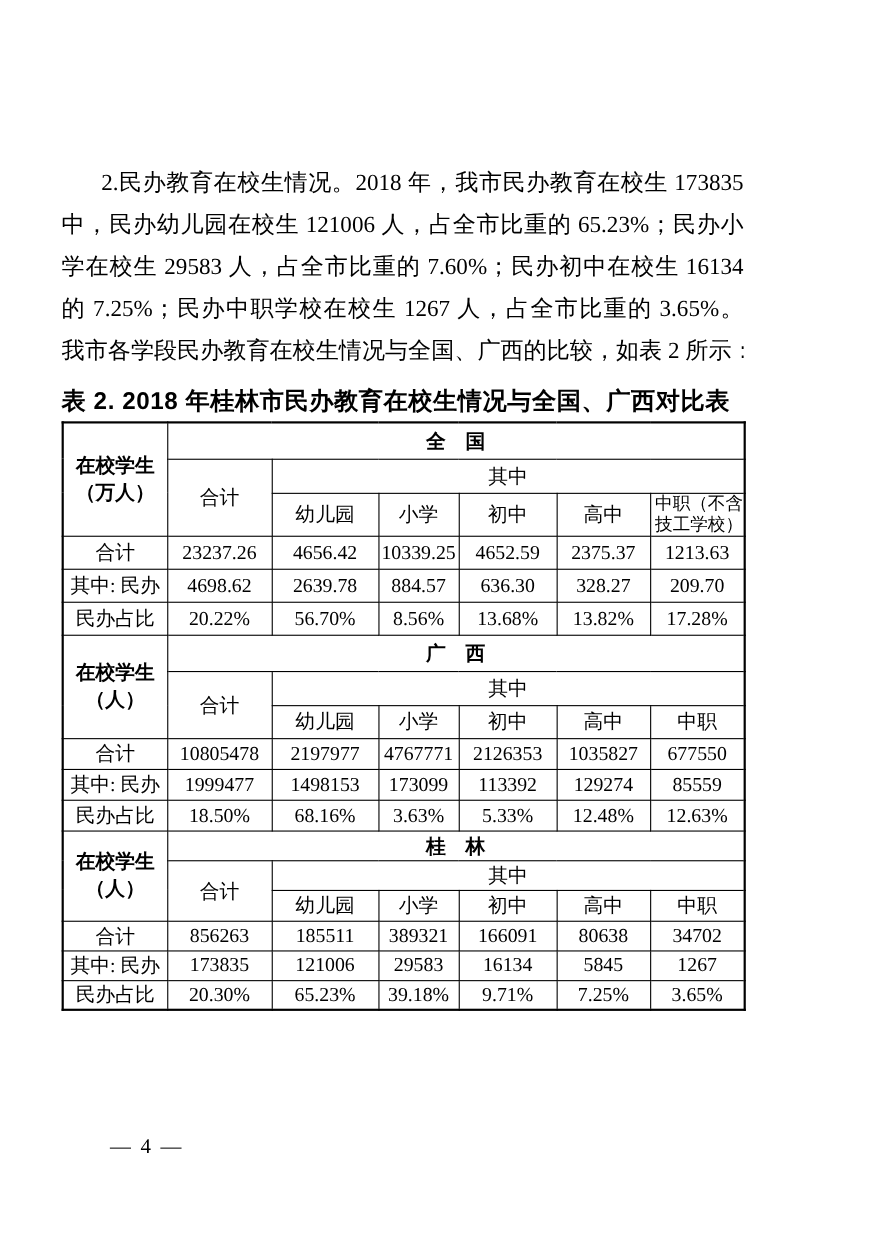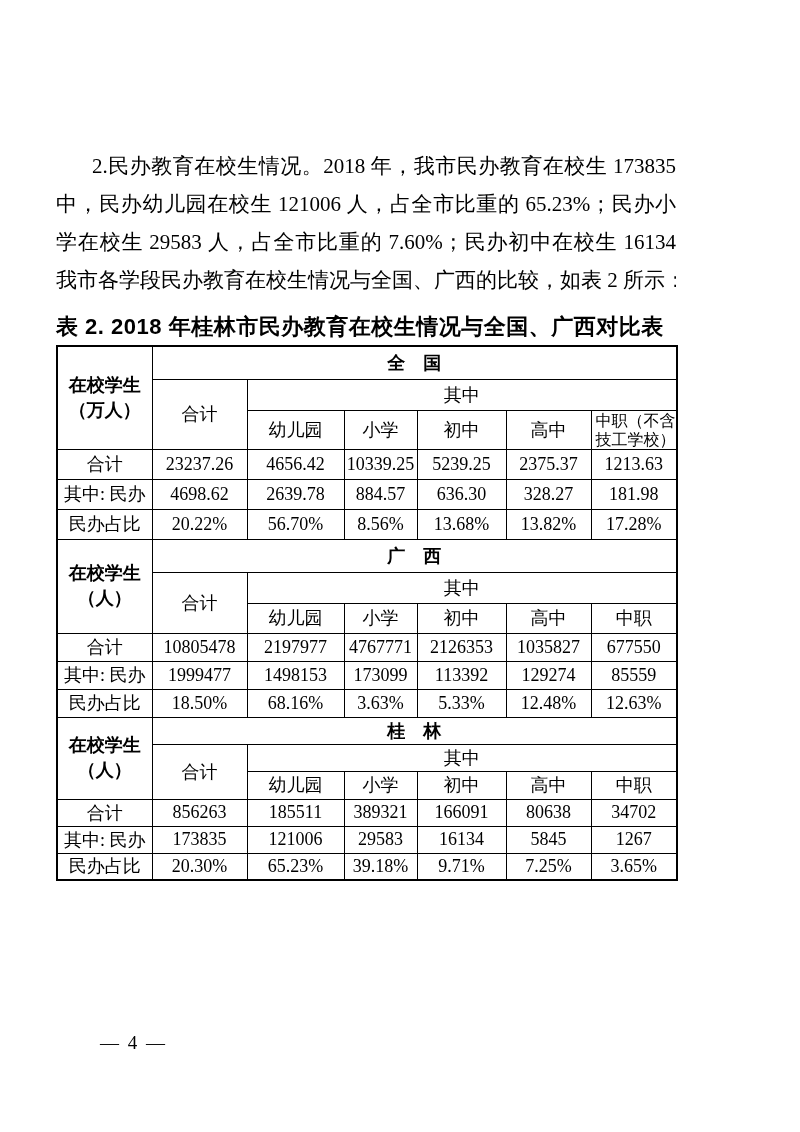--- a/index.html
+++ b/index.html
@@ -95,20 +95,21 @@
 </style>
 </head>
 <body>
 
 <div class="page">
 
   <div class="para">
     <div class="pline first">2.民办教育在校生情况。2018 年，我市民办教育在校生 173835</div>
     <div class="pline">中，民办幼儿园在校生 121006 人，占全市比重的 65.23%；民办小</div>
     <div class="pline">学在校生 29583 人，占全市比重的 7.60%；民办初中在校生 16134</div>
+    <div class="pline">的 7.25%；民办中职学校在校生 1267 人，占全市比重的 3.65%。</div>
     <div class="pline">我市各学段民办教育在校生情况与全国、广西的比较，如表 2 所示：</div>
   </div>
 
   <div class="tbl-title">表 2. 2018 年桂林市民办教育在校生情况与全国、广西对比表</div>
 
   <table class="cmp">
     <colgroup>
       <col style="width:95px">
         <col style="width:95px">
         <col style="width:97px">
@@ -137,32 +138,32 @@
         <td>高中</td>
         <td>
             <div class="zzin">中职（不含技工学校）</div>
           </td>
       </tr>
     <tr>
           <td class="dcell">合计</td>
           <td class="dcell">23237.26</td>
           <td class="dcell">4656.42</td>
           <td class="dcell">10339.25</td>
-          <td class="dcell">5239.25</td>
+          <td class="dcell">4652.59</td>
           <td class="dcell">2375.37</td>
           <td class="dcell">1213.63</td>
         </tr>
         <tr>
           <td class="dcell">其中: 民办</td>
           <td class="dcell">4698.62</td>
           <td class="dcell">2639.78</td>
           <td class="dcell">884.57</td>
           <td class="dcell">636.30</td>
           <td class="dcell">328.27</td>
-          <td class="dcell">181.98</td>
+          <td class="dcell">209.70</td>
         </tr>
         <tr>
           <td class="dcell">民办占比</td>
           <td class="dcell">20.22%</td>
           <td class="dcell">56.70%</td>
           <td class="dcell">8.56%</td>
           <td class="dcell">13.68%</td>
           <td class="dcell">13.82%</td>
           <td class="dcell">17.28%</td>
         </tr>

